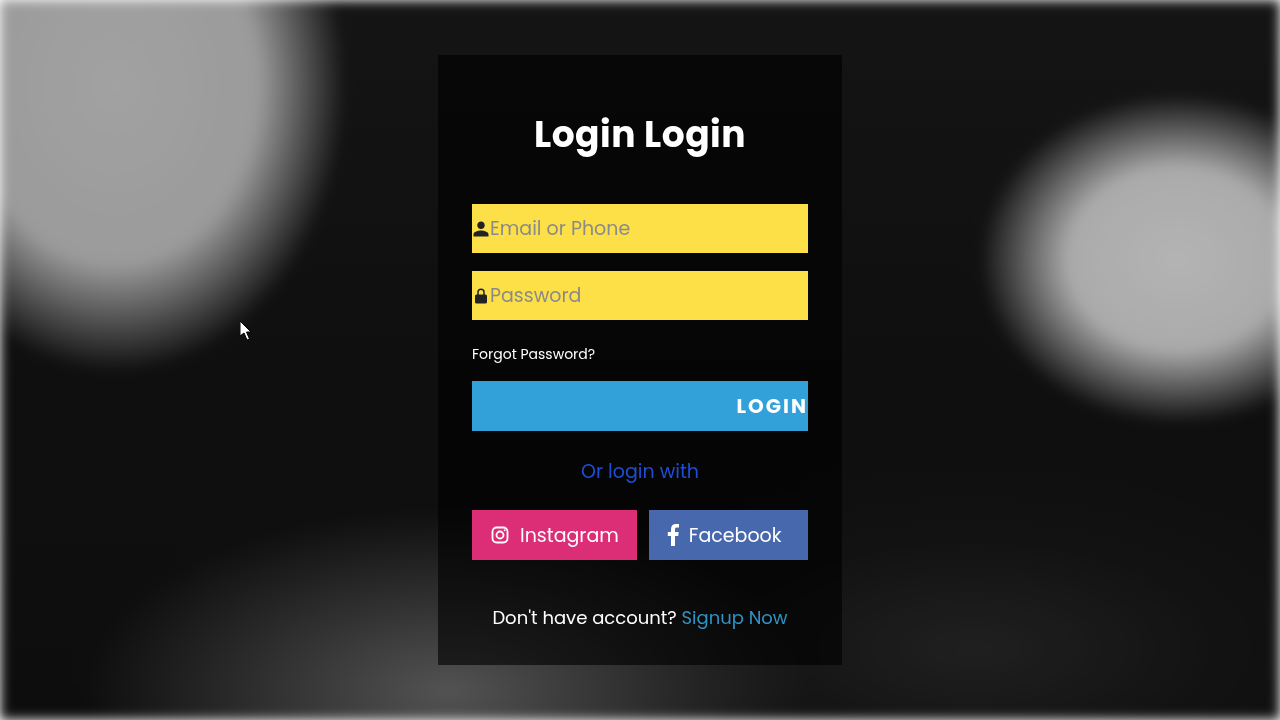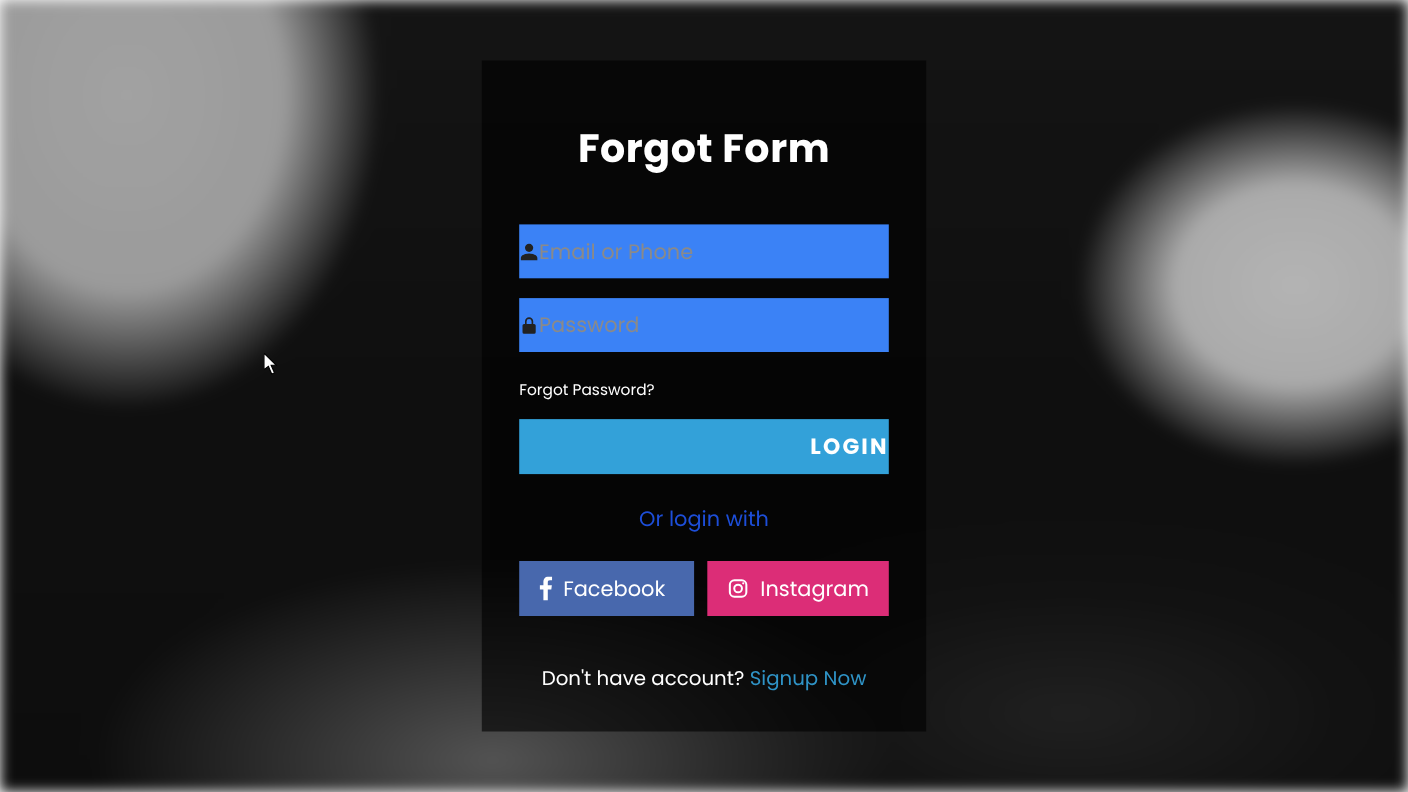--- a/index.html
+++ b/index.html
@@ -26,21 +26,21 @@
     .card {
       position: relative;
       width: 404px;
       background: rgba(0,0,0,0.62);
       padding: 52px 34px 34px 34px;
       color: #fff;
     }
 
     .title { font-size: 36px; font-weight: 700; text-align: center; color: #fff; letter-spacing: 0.5px; margin-bottom: 42px; }
 
-    .field { position: relative; width: 100%; height: 49px; background: #3b82f6; margin-bottom: 18px; display:flex; align-items:center; }
+    .field { position: relative; width: 100%; height: 49px; background: #fde047; margin-bottom: 18px; display:flex; align-items:center; }
     .field .icon { width: 40px; display:flex; align-items:center; justify-content:center; color:#222; }
     .field input {
       flex:1; height:100%; border:none; outline:none; background:transparent;
       font-size:19px; color:#333; padding-right:10px;
     }
     .field input::placeholder { color:#8a8a8a; }
 
     .forgot { color:#fff; font-size:14px; margin: 6px 0 12px 0; cursor:pointer; display:inline-block; }
 
     .login-btn {
@@ -64,21 +64,21 @@
     svg { display:block; }
   </style>
 </head>
 <body>
 
 <div class="bg"></div>
 
 <div class="stage">
   <div class="card">
 
-    <h1 class="title">Forgot Form</h1>
+    <h1 class="title">Login Login</h1>
 
     <div class="field">
       <span class="icon">
         <svg width="18" height="18" viewBox="0 0 24 24" fill="#222">
             <path d="M12 12c2.76 0 5-2.24 5-5s-2.24-5-5-5-5 2.24-5 5 2.24 5 5 5zm0 2c-3.33 0-10 1.67-10 5v3h20v-3c0-3.33-6.67-5-10-5z"></path>
           </svg>
       </span>
       <input type="text" placeholder="Email or Phone" style="">
     </div>
 
@@ -91,37 +91,37 @@
       <input type="password" placeholder="Password" style="">
     </div>
 
     <a class="forgot">Forgot Password?</a>
 
     <button class="login-btn">LOGIN</button>
 
     <div class="orline">Or login with</div>
 
     <div class="social-row">
-      <button class="social-btn fb">
-        <span>
-          <svg width="12" height="22" viewBox="0 0 12 22" fill="#fff">
-              <path d="M8 22V12h3.2l.5-4H8V5.5C8 4.3 8.3 3.5 10 3.5h2V0.1C11.6 0.1 10.3 0 8.9 0 5.9 0 4 1.8 4 5.1V8H0.8v4H4v10h4z"></path>
-            </svg>
-        </span>
-        <span>Facebook</span>
-      </button>
       <button class="social-btn ig">
         <span>
           <svg width="20" height="20" viewBox="0 0 24 24" fill="none" stroke="#fff" stroke-width="2.2">
               <rect x="3" y="3" width="18" height="18" rx="5"></rect>
               <circle cx="12" cy="12" r="4.2"></circle>
               <circle cx="17.6" cy="6.4" r="1.2" fill="#fff" stroke="none"></circle>
             </svg>
         </span>
         <span>Instagram</span>
+      </button>
+      <button class="social-btn fb">
+        <span>
+          <svg width="12" height="22" viewBox="0 0 12 22" fill="#fff">
+              <path d="M8 22V12h3.2l.5-4H8V5.5C8 4.3 8.3 3.5 10 3.5h2V0.1C11.6 0.1 10.3 0 8.9 0 5.9 0 4 1.8 4 5.1V8H0.8v4H4v10h4z"></path>
+            </svg>
+        </span>
+        <span>Facebook</span>
       </button>
     </div>
 
     <div class="signup">
       <span>Don't have account? </span><a>Signup Now</a>
     </div>
 
   </div>
 </div>
 

